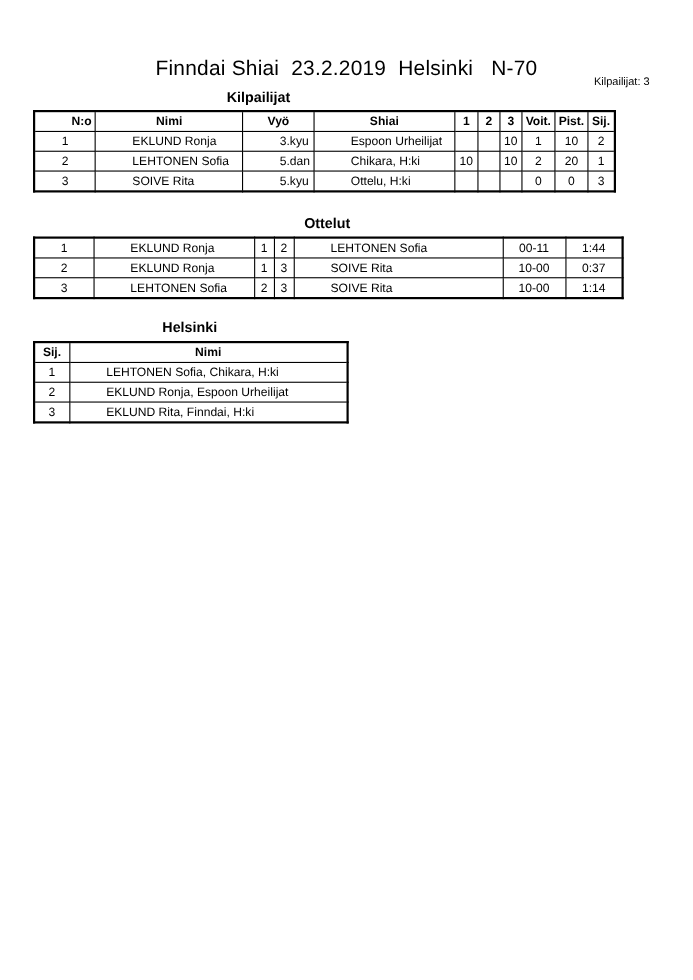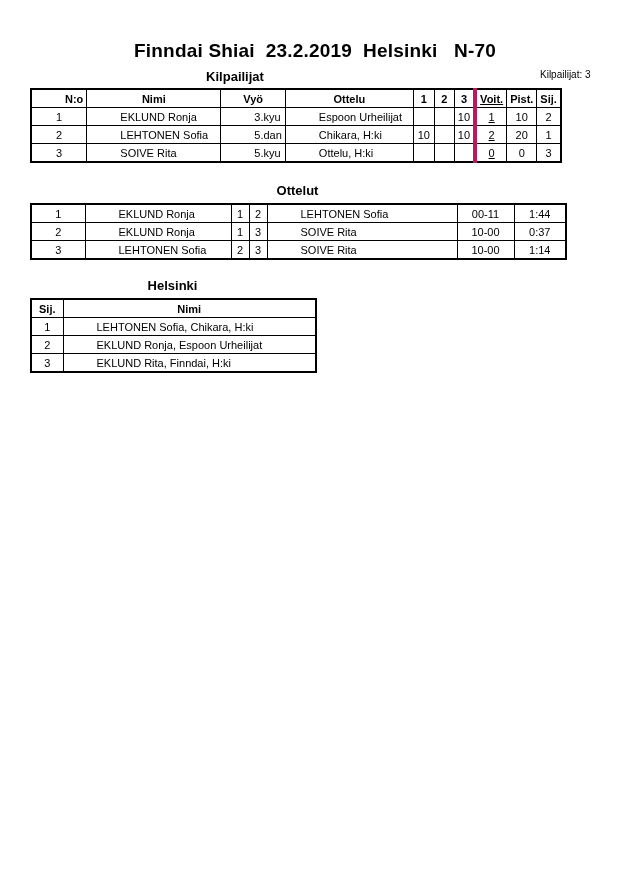--- a/index.html
+++ b/index.html
@@ -1,21 +1,21 @@
 <!DOCTYPE html>
 <html><head>
 <meta charset="utf-8">
 <style>
   html, body { margin: 0; padding: 0; background: #fff; }
   body { font-family: "Liberation Sans", sans-serif; color: #000; }
   .page { width: 630px; height: 891px; position: relative; background: #fff; overflow: hidden; }
 
   .title {
-    margin: 0; padding-top: 40px;
-    font-size: 19px; font-weight: bold; text-align: center;
+    margin: 0; padding-top: 52px;
+    font-size: 19px; font-weight: normal; text-align: center;
     white-space: pre; letter-spacing: 0.2px;
   }
 
   .section-label { font-size: 13px; font-weight: bold; text-align: center; }
   .label-kilpailijat { width: 410px; margin: 7px 0 4px 30px; }
   .label-ottelut    { width: 535px; margin: 20px 0 5px 30px; }
   .label-tulokset   { width: 285px; margin: 18px 0 5px 30px; }
 
   .count { position: absolute; top: 69px; left: 540px; font-size: 10px; }
 
@@ -24,21 +24,21 @@
     margin-left: 30px; border: 2px solid #000;
   }
   th, td {
     border: 1px solid #000; height: 17px;
     font-size: 11px; padding: 0 3px; vertical-align: middle;
     overflow: hidden; white-space: nowrap;
   }
   th { font-weight: bold; text-align: center; }
   .l { text-align: left; padding-left: 33px; }
   .c { text-align: center; }
-  .thickL { border-left: 4px solid #be185d; text-decoration: underline; }
+  .thickL { border-left: 1px solid #be185d; }
 </style>
 </head>
 <body>
 
 <div class="page">
 
   <h1 class="title">Finndai Shiai  23.2.2019  Helsinki   N-70</h1>
 
   <div class="section-label label-kilpailijat">Kilpailijat</div>
   <div class="count">Kilpailijat: 3</div>
@@ -54,21 +54,21 @@
         <col style="width:20px">
       <col style="width:27px">
         <col style="width:23px">
         <col style="width:23px">
     </colgroup>
     <tbody>
         <tr>
       <th class="l">N:o</th>
       <th>Nimi</th>
       <th>Vyö</th>
-      <th>Ottelu</th>
+      <th>Shiai</th>
       <th>1</th>
       <th>2</th>
       <th>3</th>
       <th class="thickL">Voit.</th>
       <th>Pist.</th>
       <th>Sij.</th>
     </tr>
     <tr>
       <td class="c">1</td>
       <td class="l">EKLUND Ronja</td>

